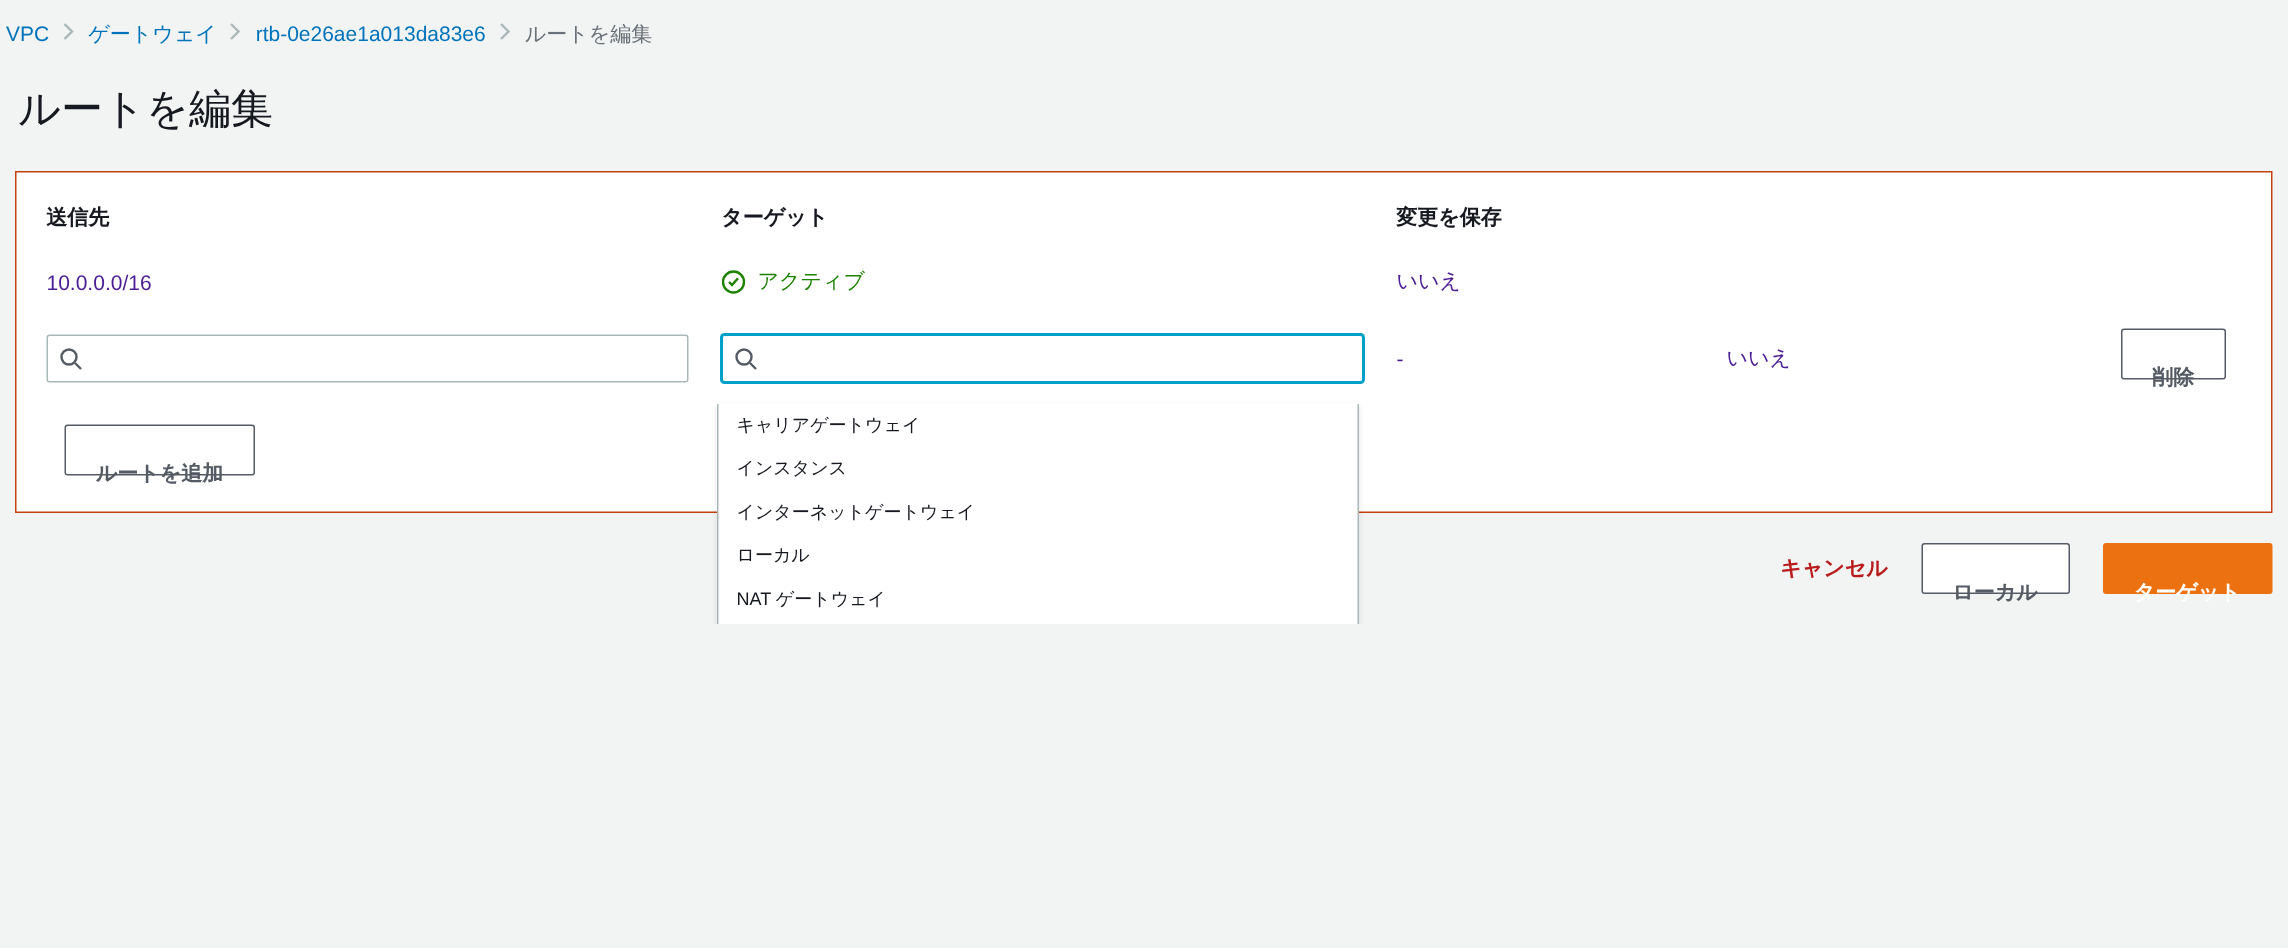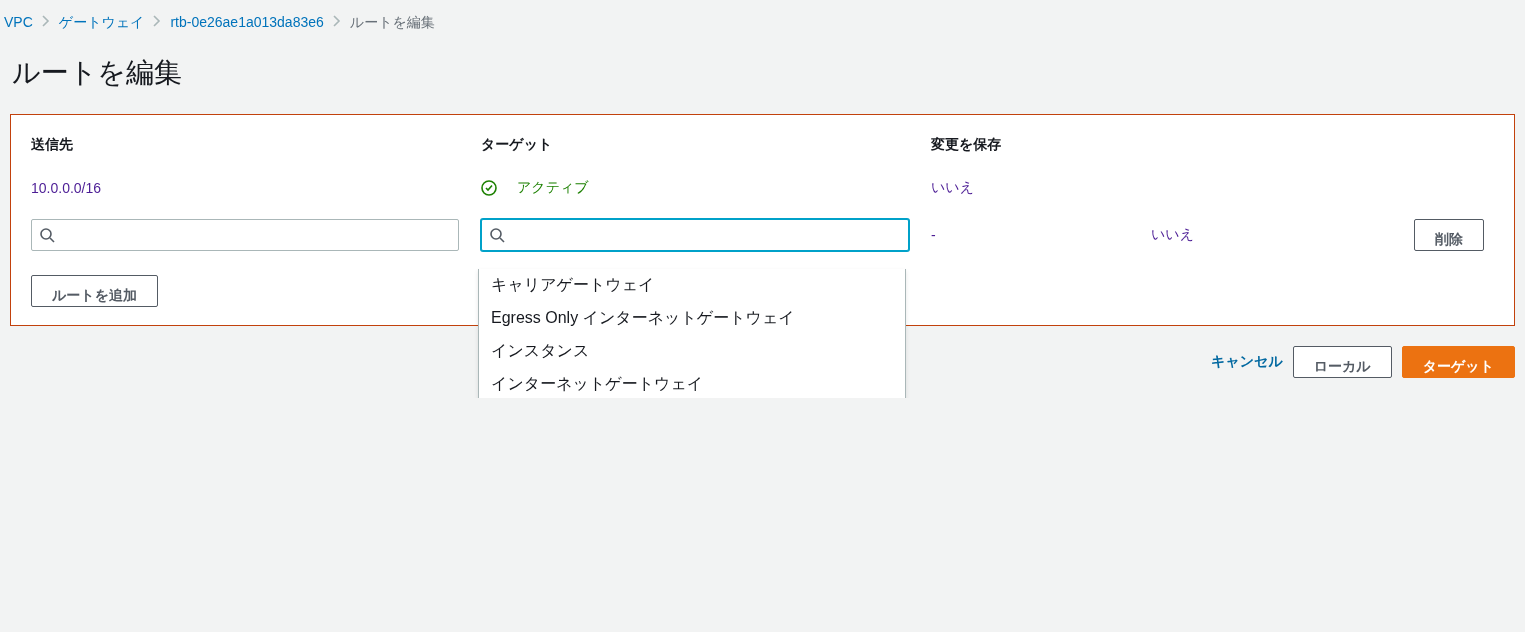--- a/index.html
+++ b/index.html
@@ -100,51 +100,52 @@
     }
     .clear-btn svg {
       width: 14px;
       height: 14px;
       stroke: #545b64;
     }
     .status-active {
       display: flex;
       align-items: center;
       color: #1d8102;
-      gap: 20px;
+      gap: 8px;
     }
     .status-active svg {
       width: 16px;
       height: 16px;
     }
     .cell-text {
       color: #4c1d95;
     }
     .btn {
       display: inline-block;
       height: 32px;
-      padding: 4px 20px;
+      padding: 16px 20px;
       border: 1px solid #545b64;
       border-radius: 2px;
       background: #fff;
       color: #545b64;
       font-size: 14px;
       font-weight: 700;
       cursor: pointer;
       line-height: 30px;
+      margin-left: 12px;
     }
     .btn-primary {
       background: #ec7211;
       border-color: #ec7211;
       color: #fff;
     }
     .btn-link {
       border: none;
       background: none;
-      color: #0369a1;
+      color: #b91c1c;
       font-weight: 700;
       cursor: pointer;
       font-size: 14px;
     }
     .actions-col {
       text-align: right;
       padding-right: 10px;
     }
     .add-row {
       padding-top: 16px;
@@ -163,21 +164,21 @@
       width: 428px;
       background: #fff;
       border: 1px solid #aab7b8;
       border-top: none;
       border-radius: 0 0 2px 2px;
       box-shadow: 0 2px 4px rgba(0,0,0,0.1);
       z-index: 100;
     }
     .dropdown-item {
       padding: 6px 12px;
-      font-size: 16px;
+      font-size: 12px;
       color: #16191f;
       cursor: pointer;
     }
     .content-wrap {
       position: relative;
     }
   </style>
 </head>
 <body>
 
@@ -262,21 +263,20 @@
   </div>
 
   <div class="footer">
     <button class="btn-link">キャンセル</button>
     <button class="btn">ローカル</button>
     <button class="btn btn-primary">ターゲット</button>
   </div>
 
   <div class="dropdown">
     <div class="dropdown-item">キャリアゲートウェイ</div>
-    <div class="dropdown-item">Egress Only インターネットゲートウェイ</div>
     <div class="dropdown-item">インスタンス</div>
     <div class="dropdown-item">インターネットゲートウェイ</div>
     <div class="dropdown-item">ローカル</div>
     <div class="dropdown-item">NAT ゲートウェイ</div>
     <div class="dropdown-item">ネットワークインターフェイス</div>
     <div class="dropdown-item">Outpost Local Gateway</div>
     <div class="dropdown-item">ピアリング接続</div>
     <div class="dropdown-item">Transit Gateway</div>
     <div class="dropdown-item">仮想プライベートゲートウェイ</div>
   </div>

